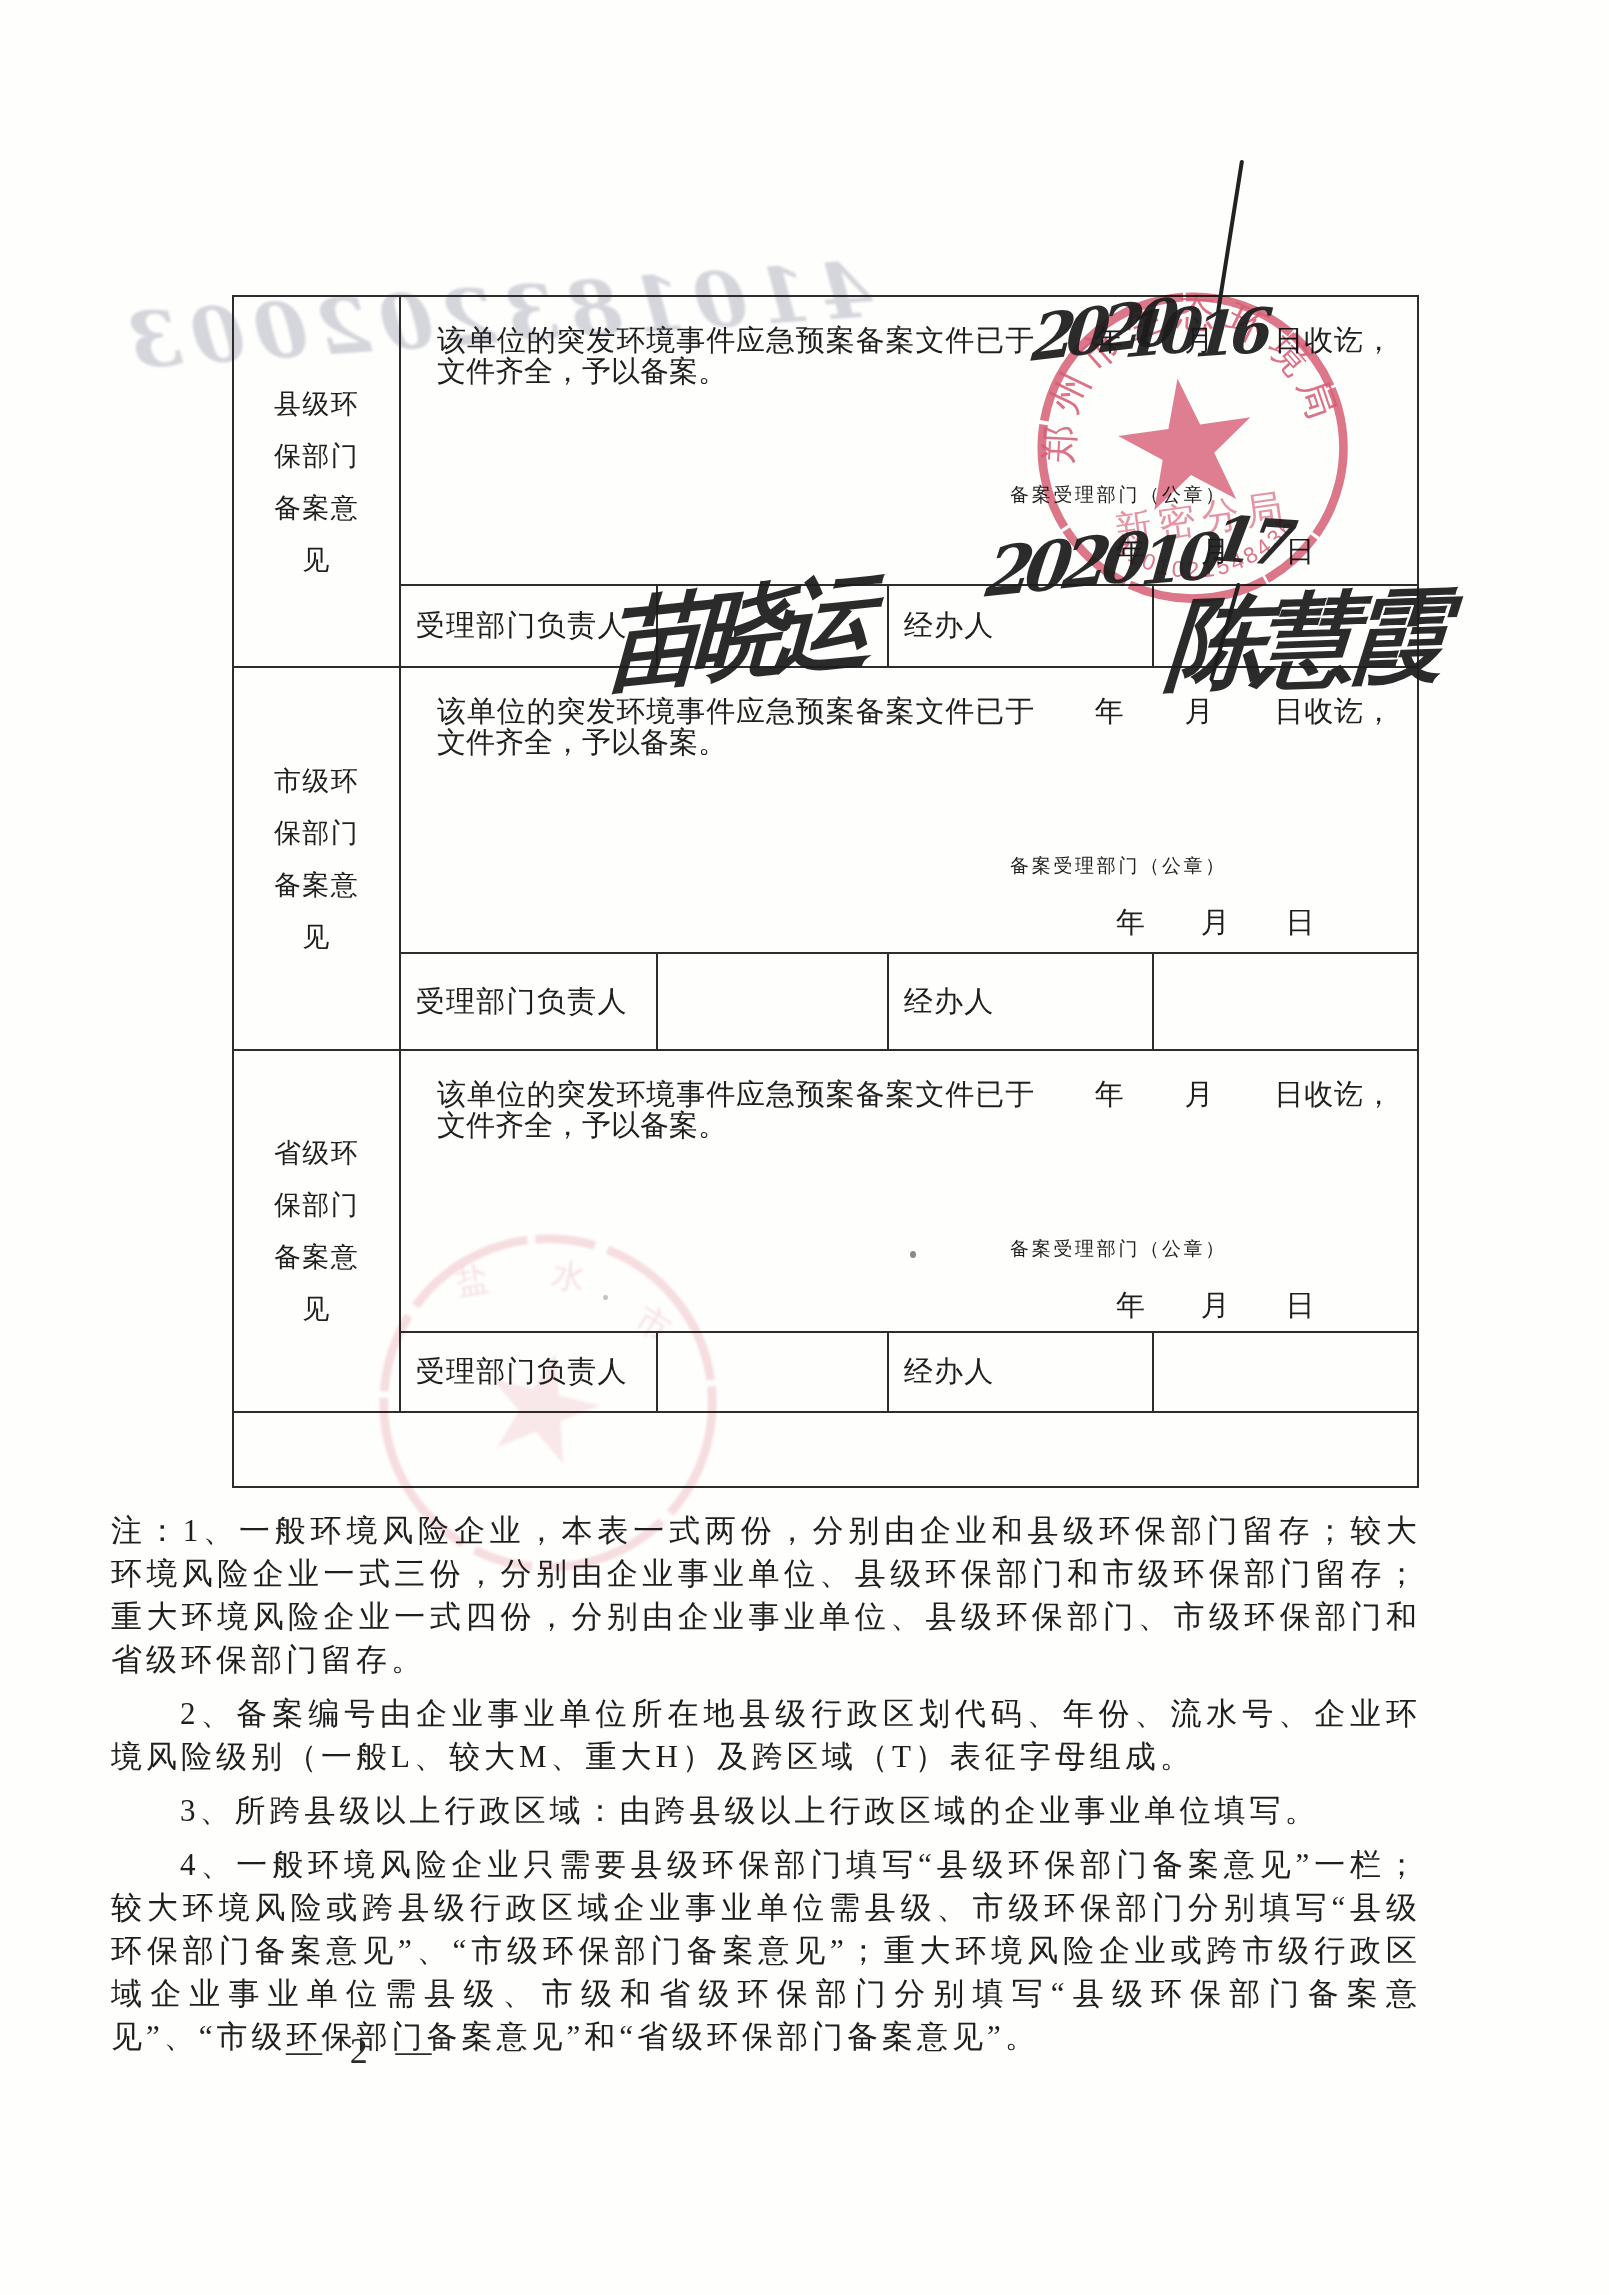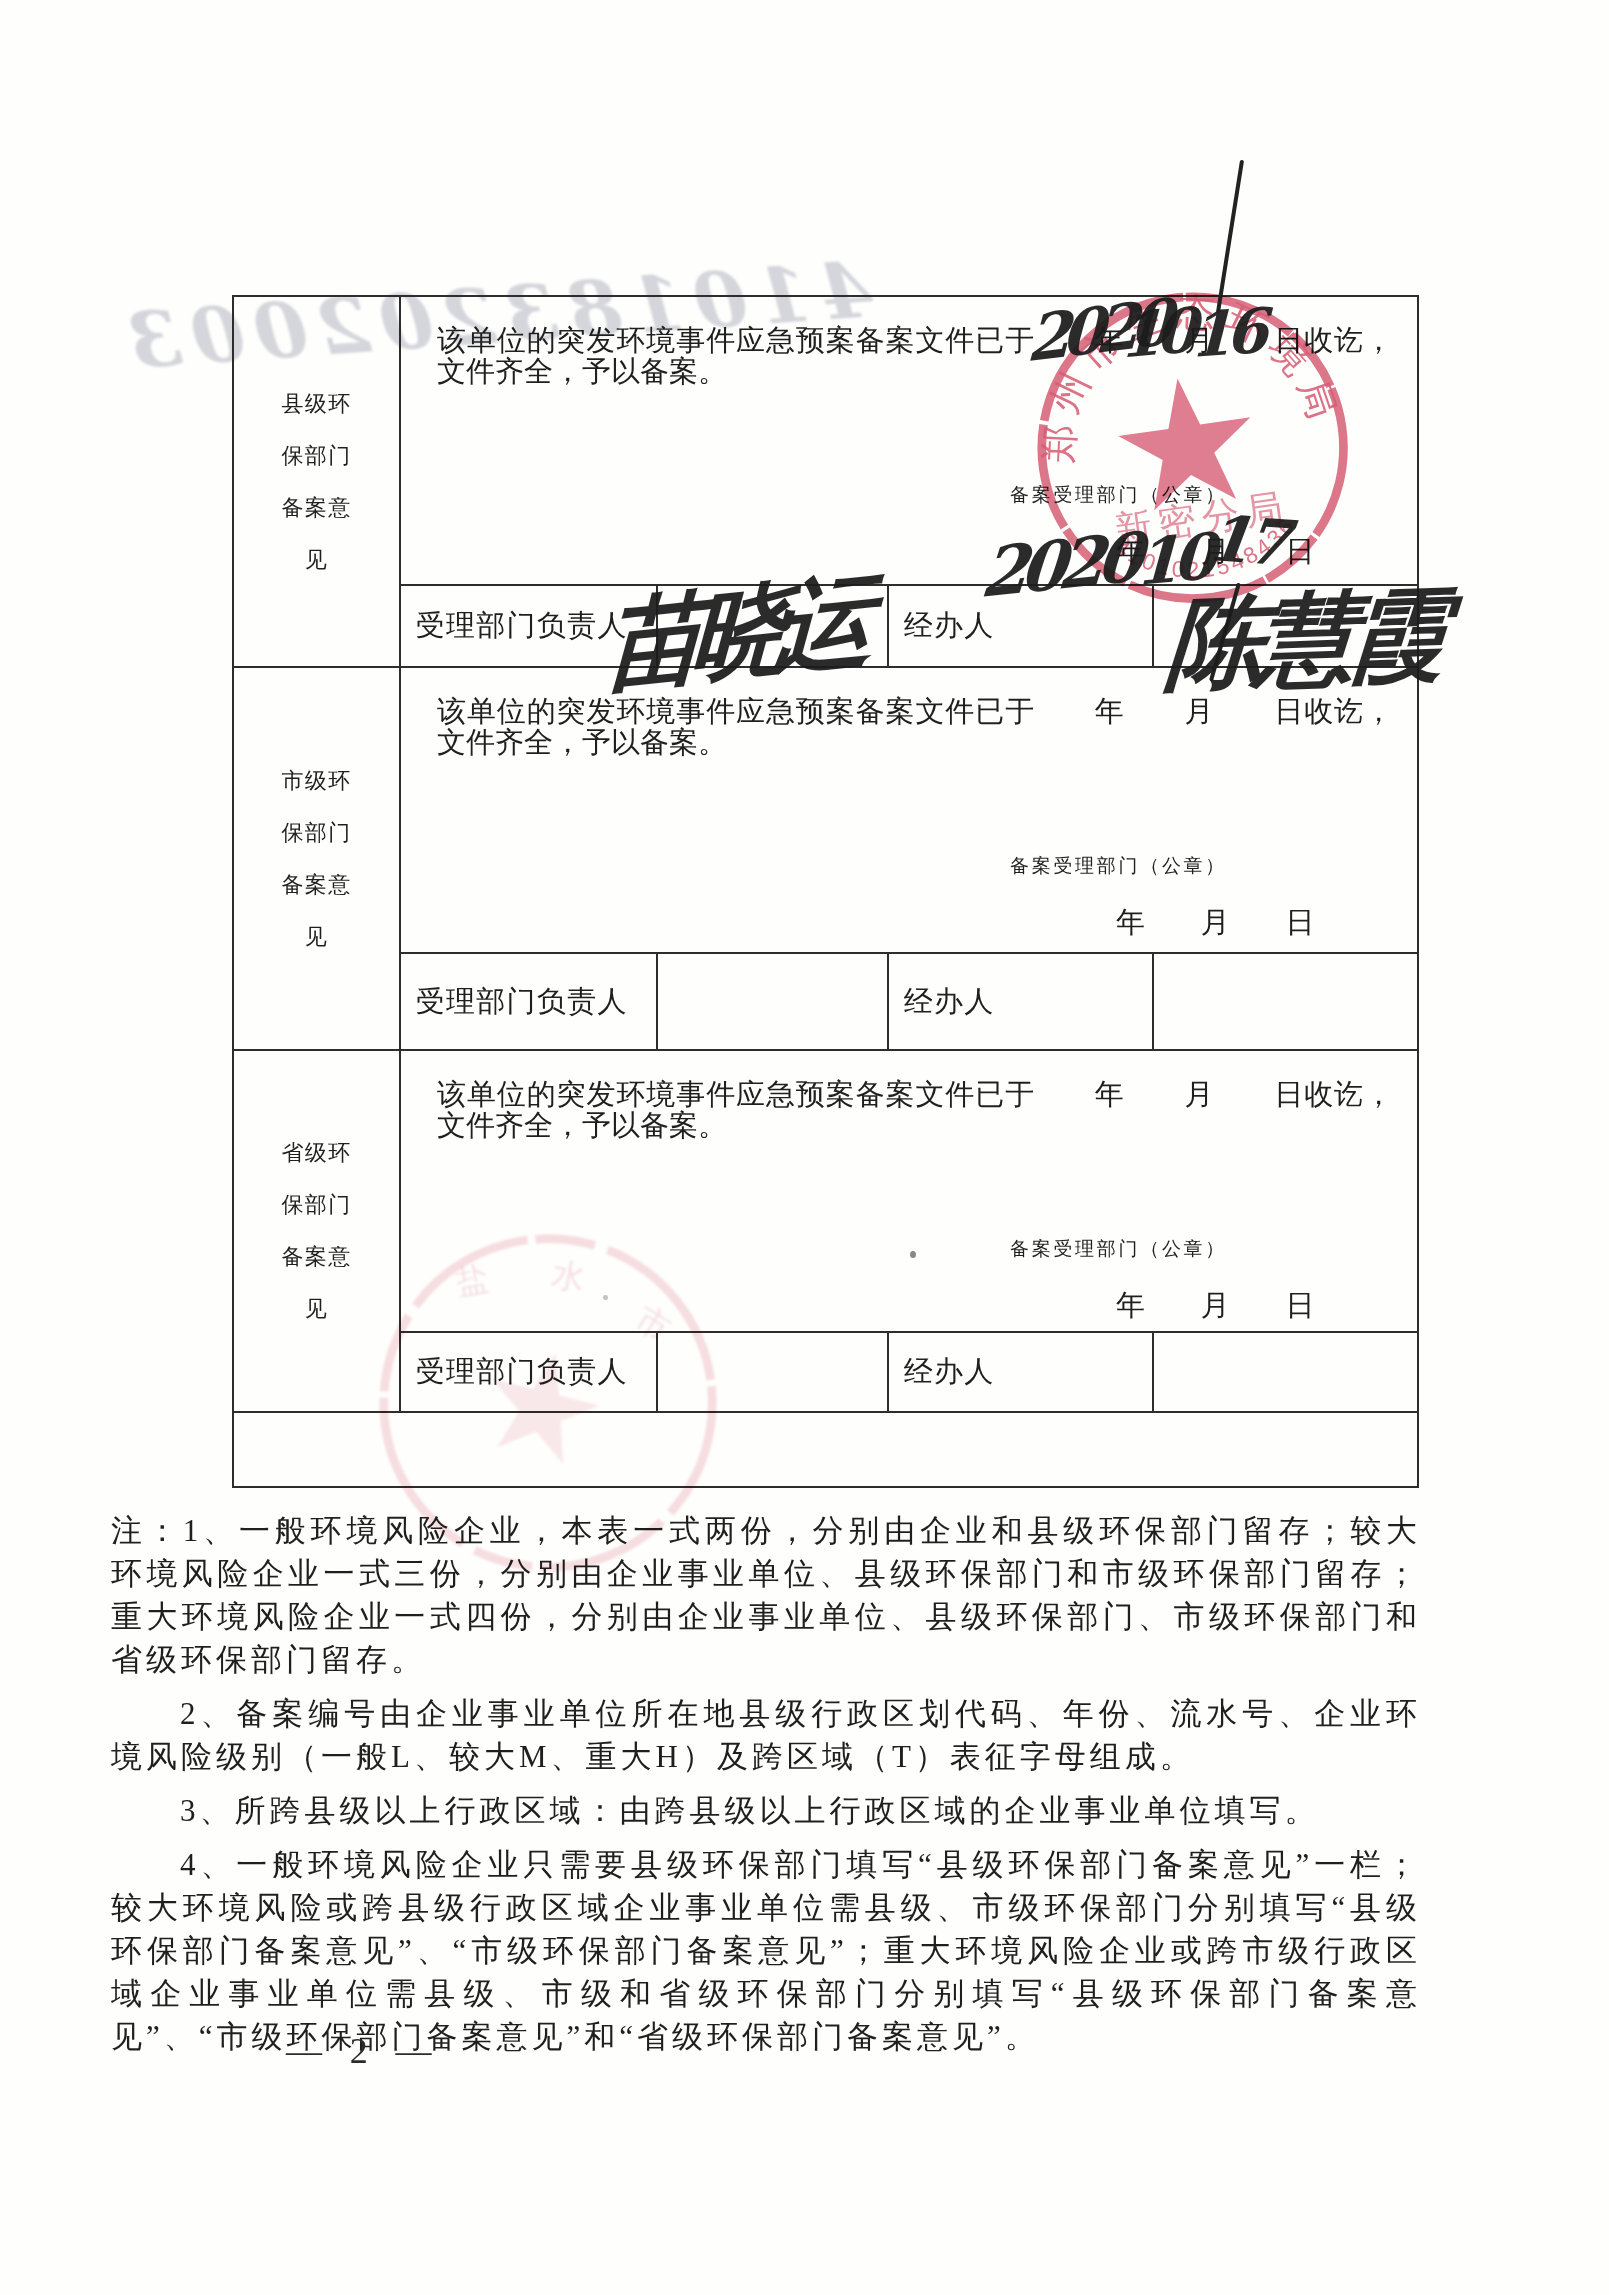--- a/index.html
+++ b/index.html
@@ -23,21 +23,21 @@
     border:2.7px solid var(--line); box-sizing:border-box;
     display:grid; grid-template-rows:371px 383px 362px 1fr;
     z-index:2; font-size:29px;
   }
   .trow{display:grid; grid-template-columns:167px 1fr; border-bottom:2px solid var(--line); box-sizing:border-box; position:relative;}
   .trow:last-child{border-bottom:none;}
   .label-cell{
     border-right:2px solid var(--line); display:flex; align-items:center; justify-content:center;
     box-sizing:border-box;
   }
-  .label-cell span{display:block; width:4em; text-align:center; font-size:22px; line-height:52px; letter-spacing:1.3px;}
+  .label-cell span{display:block; width:4em; text-align:center; font-size:27px; line-height:52px; letter-spacing:1.3px;}
   .content{display:grid; grid-template-rows:1fr var(--sub); box-sizing:border-box;}
   .opinion{
     border-bottom:2px solid var(--line); position:relative; box-sizing:border-box;
     padding:28px 24px 0 36px; font-size:29px; line-height:31px; letter-spacing:0;
     text-align:justify;
   }
   .seal-caption{position:absolute; left:609px; top:182px; font-size:19px; letter-spacing:2.7px; white-space:nowrap;}
   .date-line{position:absolute; left:715px; top:239px; font-size:29px; letter-spacing:13.4px; white-space:nowrap;}
   .subrow{display:grid; grid-template-columns:255px 231px 265px 1fr; box-sizing:border-box;}
   .subrow>div{box-sizing:border-box; display:flex; align-items:center;font-family:Liberation Serif, serif;}

